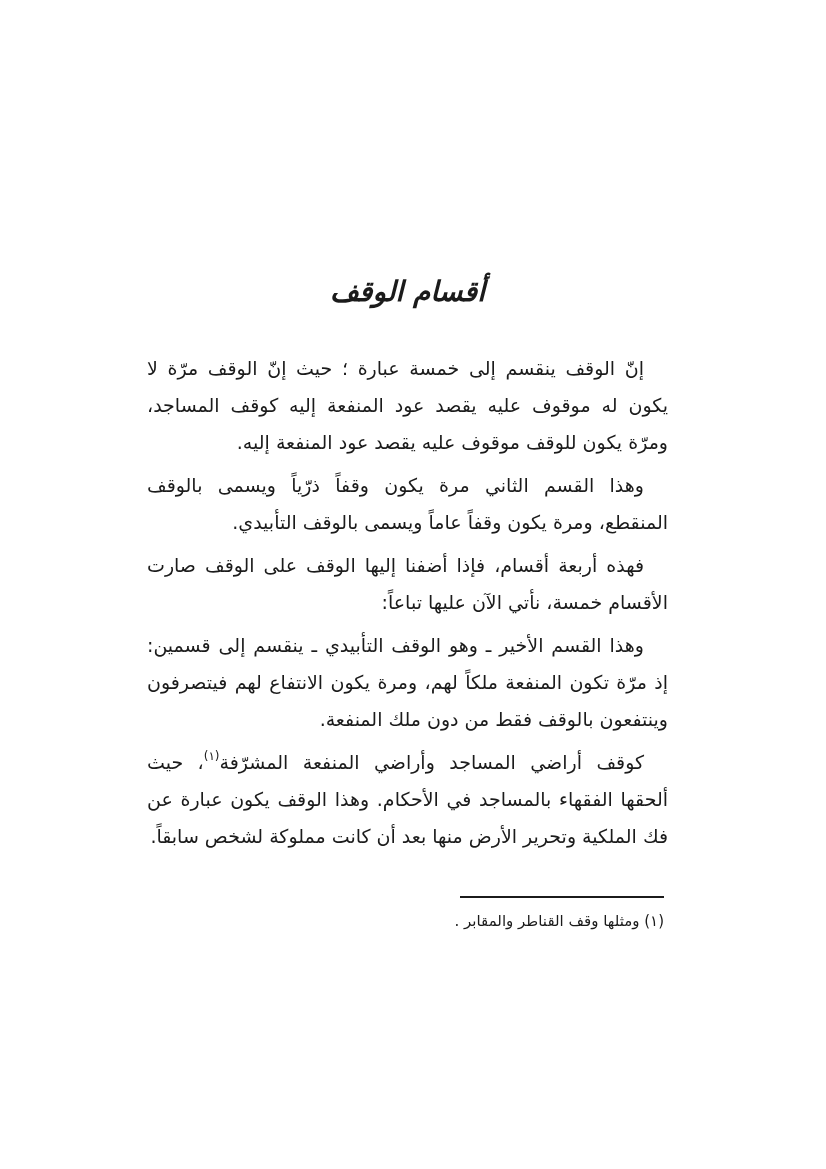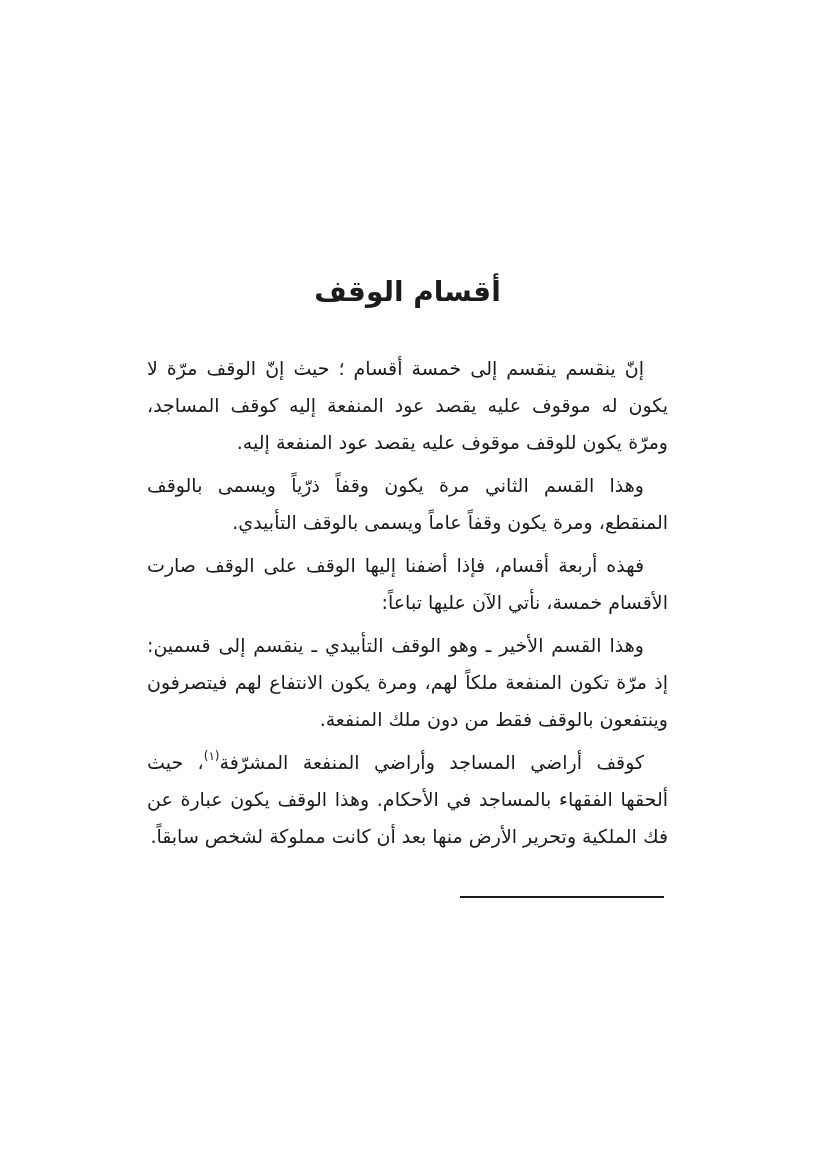--- a/index.html
+++ b/index.html
@@ -22,20 +22,21 @@
     top: 0;
     right: 158px;
     left: 147px;
   }
   .title {
     margin: 272px 0 0 0;
     font-size: 28px;
     line-height: 40px;
     font-weight: 700;
     text-align: center;
+    font-style: italic;
   }
   .body-text {
     margin-top: 38px;
     font-size: 19px;
     line-height: 37px;
     text-align: justify;
   }
   p.para {
     margin: 0 0 6px 0;
     text-indent: 24px;
@@ -75,26 +76,27 @@
 </style>
 </head>
 <body>
 
 <div class="page">
   <div class="content">
 
     <h1 class="title">أقسام الوقف</h1>
 
     <div class="body-text">
-      <p class="para">إنّ ينقسم ينقسم إلى خمسة أقسام ؛ حيث إنّ الوقف مرّة لا يكون له موقوف عليه يقصد عود المنفعة إليه كوقف المساجد، ومرّة يكون للوقف موقوف عليه يقصد عود المنفعة إليه.</p>
+      <p class="para">إنّ الوقف ينقسم إلى خمسة عبارة ؛ حيث إنّ الوقف مرّة لا يكون له موقوف عليه يقصد عود المنفعة إليه كوقف المساجد، ومرّة يكون للوقف موقوف عليه يقصد عود المنفعة إليه.</p>
       <p class="para">وهذا القسم الثاني مرة يكون وقفاً ذرّياً ويسمى بالوقف المنقطع، ومرة يكون وقفاً عاماً ويسمى بالوقف التأبيدي.</p>
       <p class="para">فهذه أربعة أقسام، فإذا أضفنا إليها الوقف على الوقف صارت الأقسام خمسة، نأتي الآن عليها تباعاً:</p>
       <p class="para">وهذا القسم الأخير ـ وهو الوقف التأبيدي ـ ينقسم إلى قسمين: إذ مرّة تكون المنفعة ملكاً لهم، ومرة يكون الانتفاع لهم فيتصرفون وينتفعون بالوقف فقط من دون ملك المنفعة.</p>
 
 
       <p class="para"><span>كوقف أراضي المساجد وأراضي المنفعة المشرّفة</span><sup class="fn-ref">(١)</sup><span>، حيث ألحقها الفقهاء بالمساجد في الأحكام. وهذا الوقف يكون عبارة عن فك الملكية وتحرير الأرض منها بعد أن كانت مملوكة لشخص سابقاً.</span></p>
     </div>
   </div>
 
   <div class="footnote-area">
     <div class="fn-rule"></div>
+    <p class="fn-text">(١) ومثلها وقف القناطر والمقابر .</p>
   </div>
 </div>
 
 </body></html>

